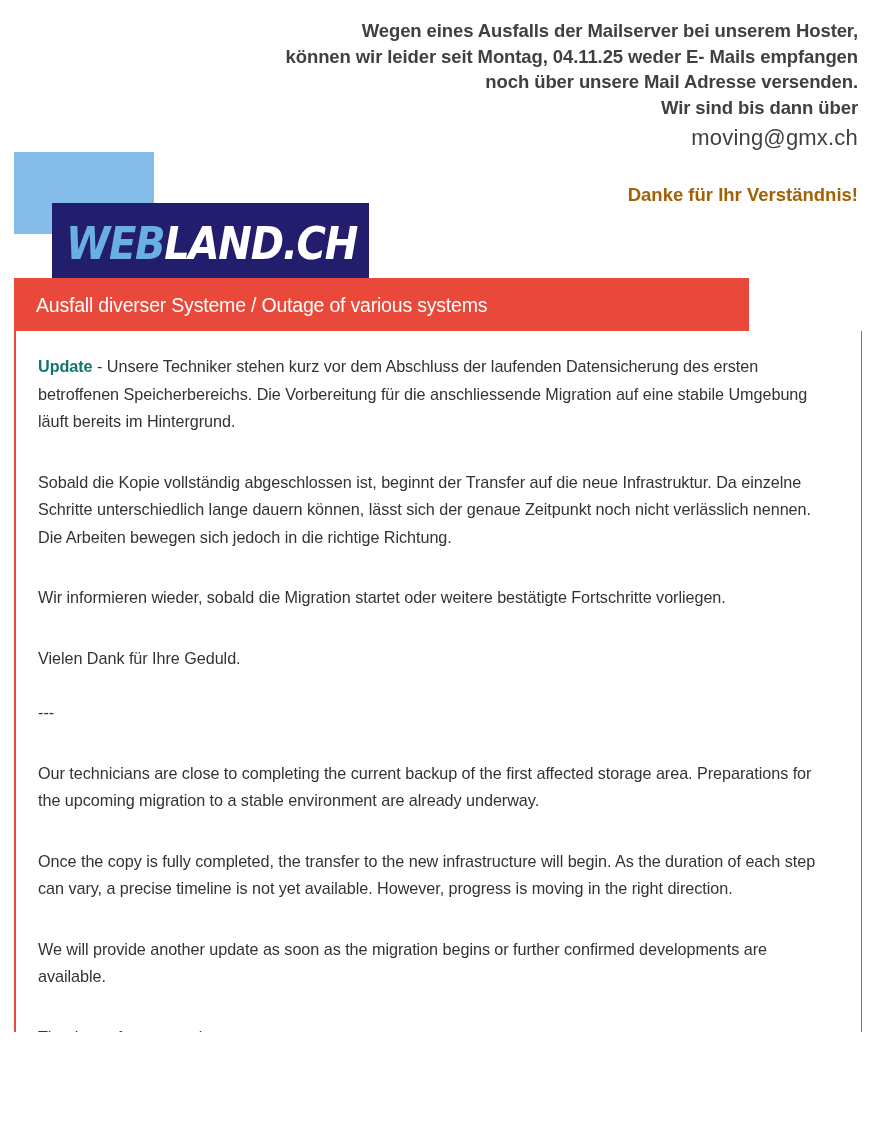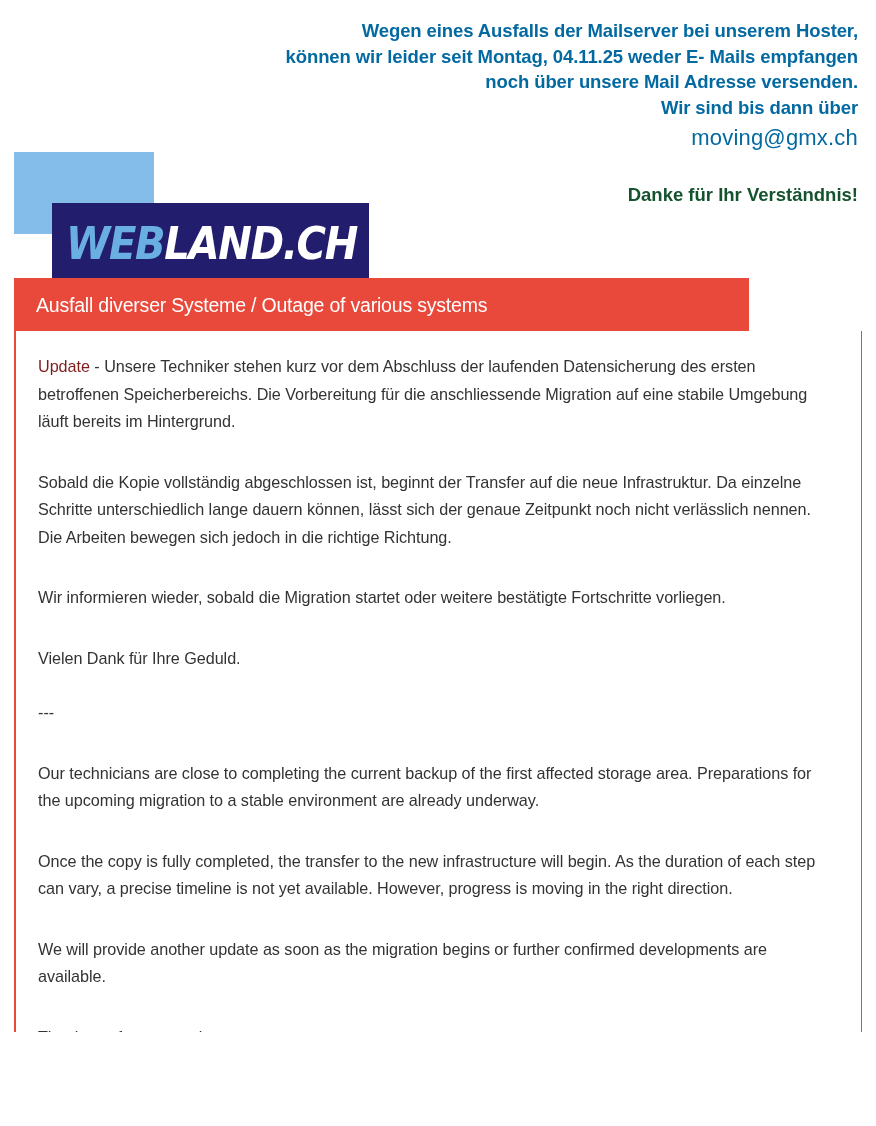--- a/index.html
+++ b/index.html
@@ -19,36 +19,36 @@
 
   
   .notice {
     padding: 18px 18px 0 0;
     text-align: right;
   }
   .notice-line {
     font-size: 18.5px;
     font-weight: bold;
     line-height: 25.5px;
-    color: #0369a1;
+    color: #404040;
     letter-spacing: -0.1px;
     text-align: right;
   }
   .notice-line.email {
     font-size: 22px;
     font-weight: normal;
     line-height: 31px;
     padding-top: 2px;
     letter-spacing: 0.2px;
   }
   .notice-thanks {
     font-size: 18.5px;
     font-weight: bold;
     line-height: 25px;
-    color: #14532d;
+    color: #a16207;
     margin-top: 29px;
   }
 
   
   .logo-wrap {
     position: absolute;
     left: 14px;
     top: 152px;
     width: 360px;
     height: 115px;
@@ -125,21 +125,21 @@
   }
 
   .para {
     font-size: 16.2px;
     line-height: 27.5px;
     color: #333333;
     margin: 0;
     letter-spacing: -0.05px;
   }
   .para.spaced { margin-top: 33px; }
-  .para b { font-weight: normal; color: #7f1d1d; }
+  .para b { font-weight: bold; color: #0f766e; }
 
   .sep {
     font-size: 16.2px;
     line-height: 27.5px;
     color: #333333;
     margin: 27px 0 0 0;
   }
 
   .timestamp {
     font-size: 17px;

